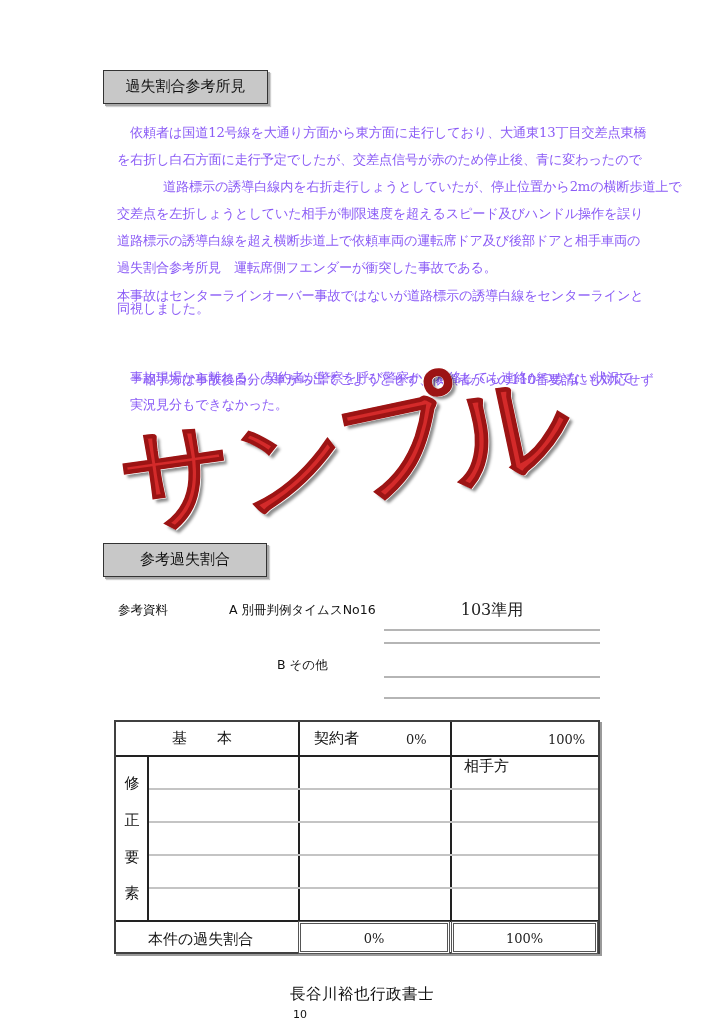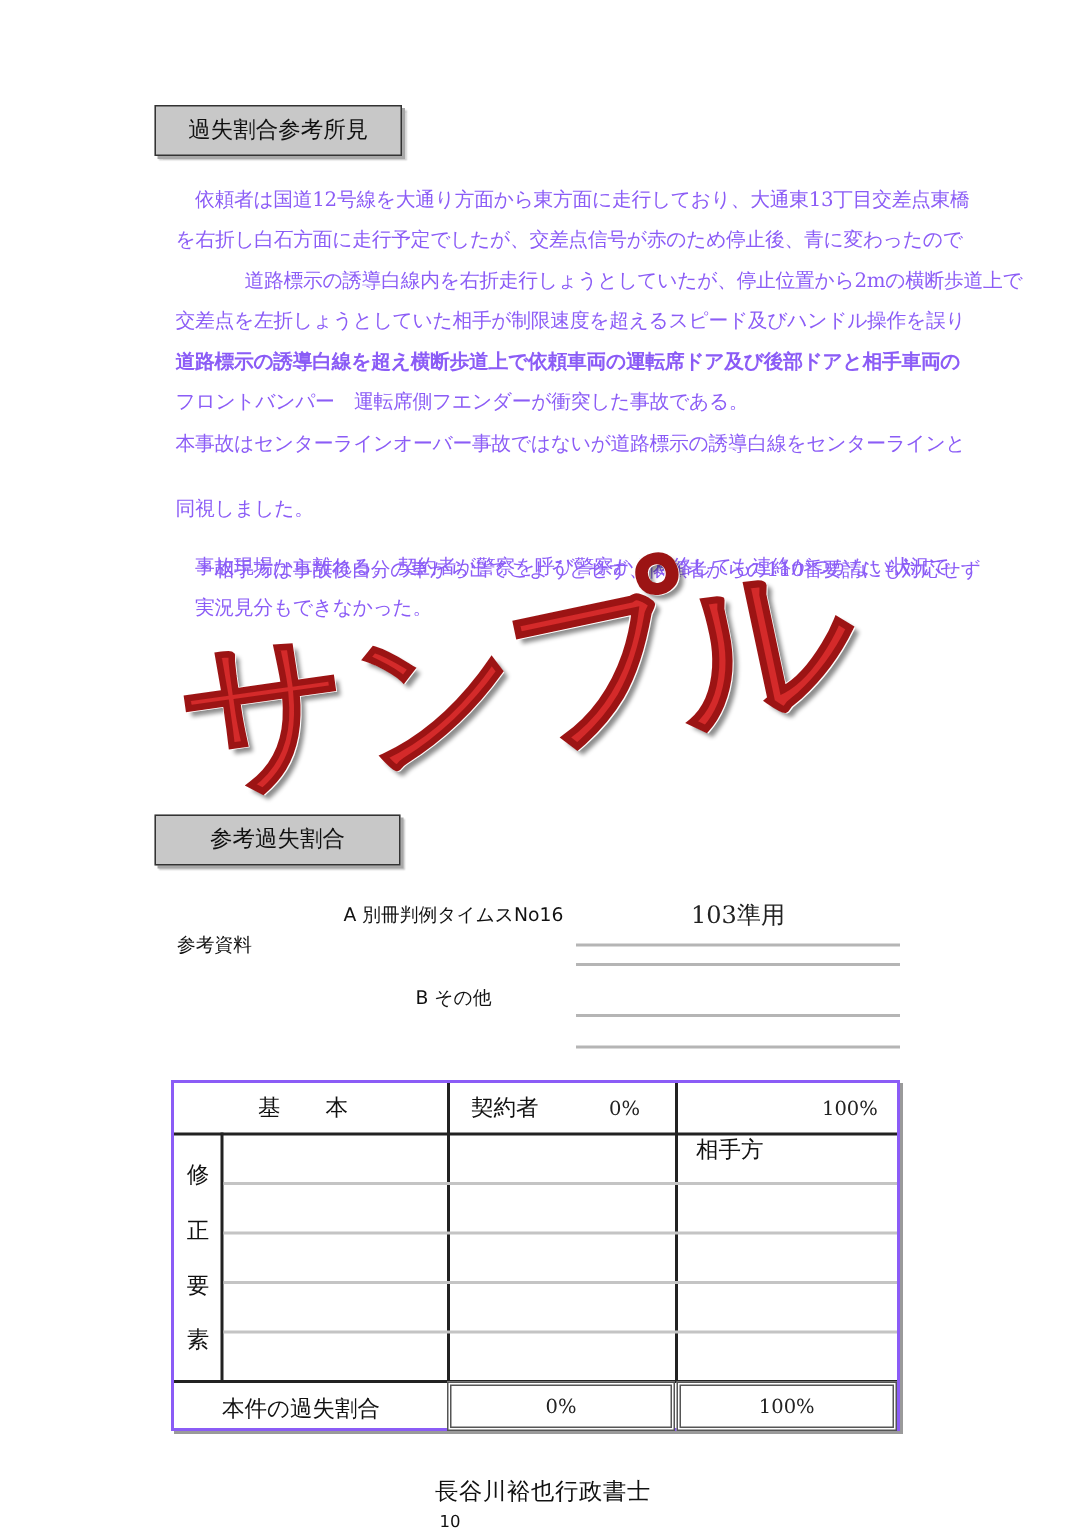--- a/index.html
+++ b/index.html
@@ -10,21 +10,21 @@
       font-family:"DejaVu Sans","Liberation Sans",sans-serif; font-size:15px;
       color:#111; text-align:center; line-height:31px; }
   .body-line { position:absolute; left:117px; font-size:13.2px; white-space:nowrap;
       letter-spacing:-0.2px; color:#8b5cf6; }
   .ref-label { position:absolute; font-family:"DejaVu Sans","Liberation Sans",sans-serif;
       font-size:12.5px; color:#111; white-space:nowrap; }
   .uline { position:absolute; left:384px; width:216px; height:0; border-top:2px solid #b5b5b5; }
   .ref-value { position:absolute; left:384px; width:216px; text-align:center; font-size:16px; color:#222; }
   
   .tbl { position:absolute; left:114px; top:720px; width:486px; height:234px;
-         border:2px solid #8b5cf6; box-shadow:2px 2px 0 #9a9a9a; box-sizing:border-box; }
+         border:2px solid #404040; box-shadow:2px 2px 0 #9a9a9a; box-sizing:border-box; }
   .vline { position:absolute; width:0; border-left:2px solid #222; }
   .hline { position:absolute; height:0; border-top:2px solid #222; }
   .gline { position:absolute; height:0; border-top:2px solid #c4c4c4; }
   .cell-text { position:absolute; white-space:nowrap; }
   .hdr-jp { font-family:"DejaVu Sans","Liberation Sans",sans-serif; font-size:15px; color:#111; }
   .pct { font-family:"DejaVu Serif","Liberation Serif",serif; font-size:13px; color:#222; }
   .vert-char { position:absolute; left:0; width:32px; text-align:center;
       font-family:"DejaVu Sans","Liberation Sans",sans-serif; font-size:15px; color:#111; }
   .total-box { position:absolute; border:3px double #555; box-sizing:border-box; background:#fff; }
   
@@ -43,41 +43,41 @@
 
 <div class="sec-header" style="left:103px; top:70px; width:163px; height:32px;">
   <span>過失割合参考所見</span>
 </div>
 
 <div>
   <div class="body-line" style="top:124px;">　依頼者は国道12号線を大通り方面から東方面に走行しており、大通東13丁目交差点東橋</div>
   <div class="body-line" style="top:151px;">を右折し白石方面に走行予定でしたが、交差点信号が赤のため停止後、青に変わったので</div>
   <div class="body-line" style="top:178px;margin-left:46px;">道路標示の誘導白線内を右折走行しょうとしていたが、停止位置から2mの横断歩道上で</div>
   <div class="body-line" style="top:205px;">交差点を左折しょうとしていた相手が制限速度を超えるスピード及びハンドル操作を誤り</div>
-  <div class="body-line" style="top:232px;font-weight:bold;">道路標示の誘導白線を超え横断歩道上で依頼車両の運転席ドア及び後部ドアと相手車両の</div>
-  <div class="body-line" style="top:259px;">フロントバンパー　運転席側フエンダーが衝突した事故である。</div>
+  <div class="body-line" style="top:232px;">道路標示の誘導白線を超え横断歩道上で依頼車両の運転席ドア及び後部ドアと相手車両の</div>
+  <div class="body-line" style="top:259px;">過失割合参考所見　運転席側フエンダーが衝突した事故である。</div>
   <div class="body-line" style="top:287px;">本事故はセンターラインオーバー事故ではないが道路標示の誘導白線をセンターラインと</div>
-  <div class="body-line" style="top:330px;">同視しました。</div>
+  <div class="body-line" style="top:300px;">同視しました。</div>
   <div class="body-line" style="top:342px;margin-top:29px;">　＊相手方は事故後自分の車から出てこようとせず、依頼者からの110番要請にも対応せず</div>
   <div class="body-line" style="top:369px;">　事故現場から離れる。 契約者が警察を呼び警察から連絡しても連絡がつかない状況で</div>
   <div class="body-line" style="top:396px;">　実況見分もできなかった。</div>
 </div>
 
 <div class="watermark">
   <div class="wm-text" style="left:4px; top:42px; font-size:108px; transform:rotate(-8deg);">サ</div>
   <div class="wm-text" style="left:118px; top:30px; font-size:108px; transform:rotate(-10deg);">ン</div>
   <div class="wm-text" style="left:222px; top:0px; font-size:118px; transform:rotate(-12deg);">プ</div>
   <div class="wm-text" style="left:330px; top:-12px; font-size:120px; transform:rotate(-12deg);">ル</div>
 </div>
 
 <div class="sec-header" style="left:103px; top:543px; width:162px; height:32px;">
   <span>参考過失割合</span>
 </div>
 
-<div class="ref-label" style="left:118px; top:602px;margin-top:20px;">参考資料</div>
+<div class="ref-label" style="left:118px; top:602px;">参考資料</div>
 <div class="ref-label" style="left:229px; top:602px;">A  別冊判例タイムスNo16</div>
 <div class="ref-value" style="top:600px;">103準用</div>
 <div class="uline" style="top:629px;"></div>
 <div class="uline" style="top:642px;"></div>
 
 <div class="ref-label" style="left:229px; top:657px;margin-left:48px;">B  その他</div>
 <div class="ref-value" style="top:655px;"></div>
 <div class="uline" style="top:676px;"></div>
 <div class="uline" style="top:697px;"></div>
 

